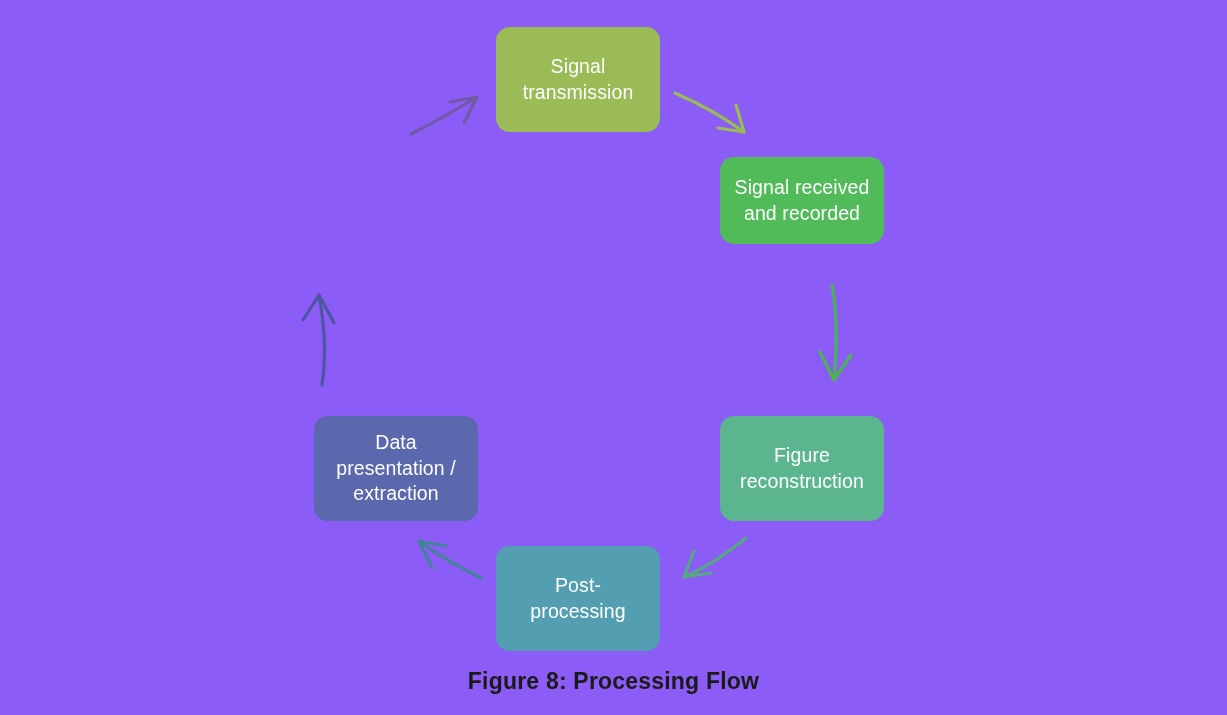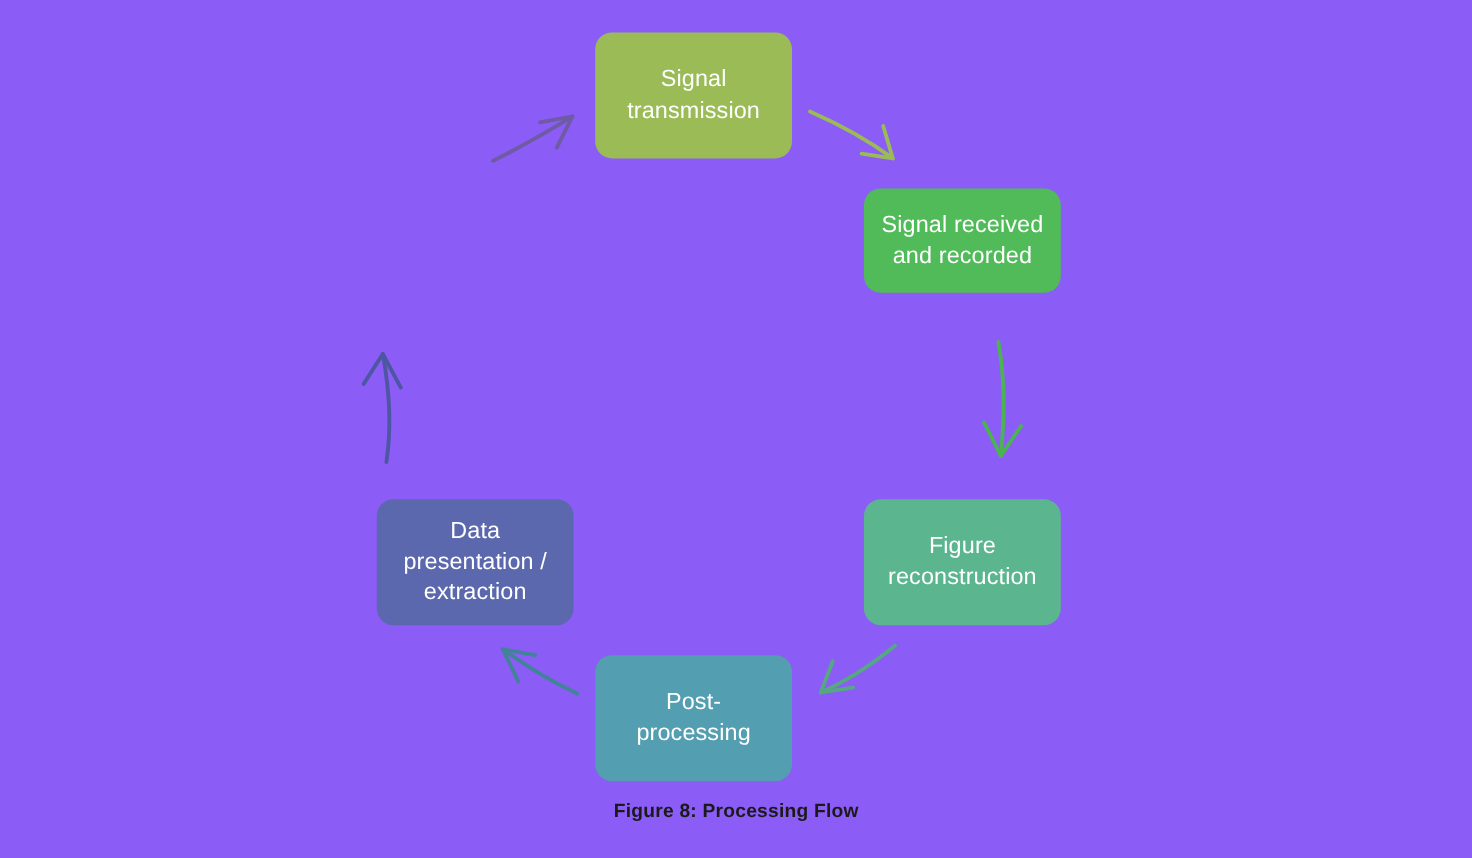--- a/index.html
+++ b/index.html
@@ -42,21 +42,21 @@
     pointer-events: none;
   }
   .caption {
     position: absolute;
     left: 0;
     top: 668px;
     width: 1227px;
     text-align: center;
     font-family: "Liberation Sans", sans-serif;
     font-weight: bold;
-    font-size: 16px;
+    font-size: 23px;
     color: #1a1a1a;
     letter-spacing: 0.2px;
   }
 </style>
 </head>
 <body>
 
 <div id="canvas" style="background: #8b5cf6;">
 
   <svg id="arrows" viewBox="0 0 1227 715" xmlns="http://www.w3.org/2000/svg">

